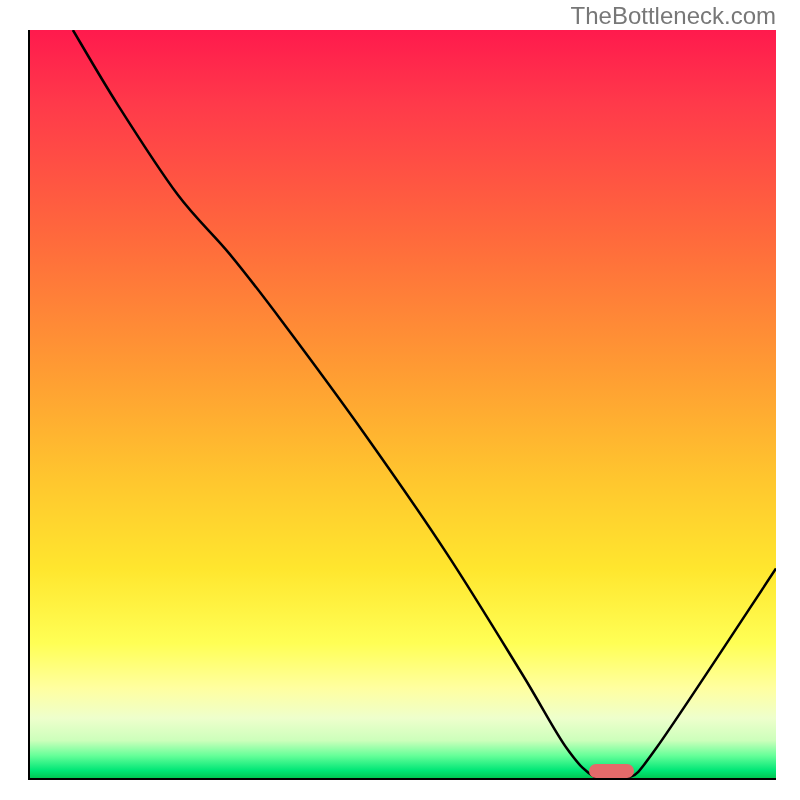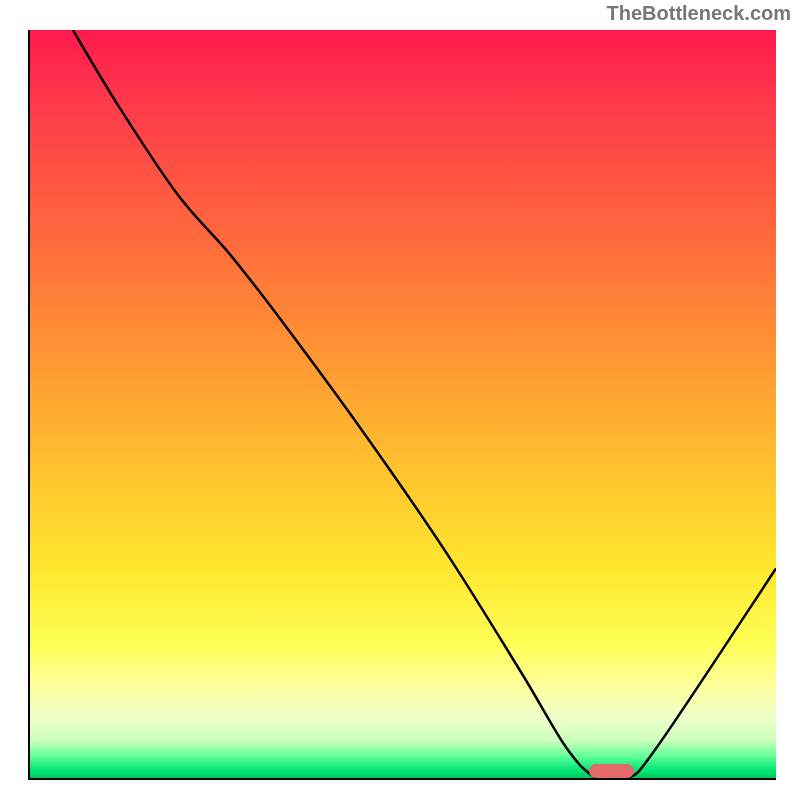--- a/index.html
+++ b/index.html
@@ -11,23 +11,23 @@
     font-family: Arial, Helvetica, sans-serif;
   }
   .container {
     position: relative;
     width: 800px;
     height: 800px;
   }
   .watermark {
     position: absolute;
     top: 2px;
-    right: 9px;
-    font-size: 20px;
-    font-weight: bold;
+    right: 24px;
+    font-size: 24px;
+    font-weight: normal;
     color: #777777;
     letter-spacing: 0px;
   }
   .plot-area {
     position: absolute;
     left: 28px;
     top: 30px;
     width: 748px;
     height: 748px;
     overflow: hidden;

